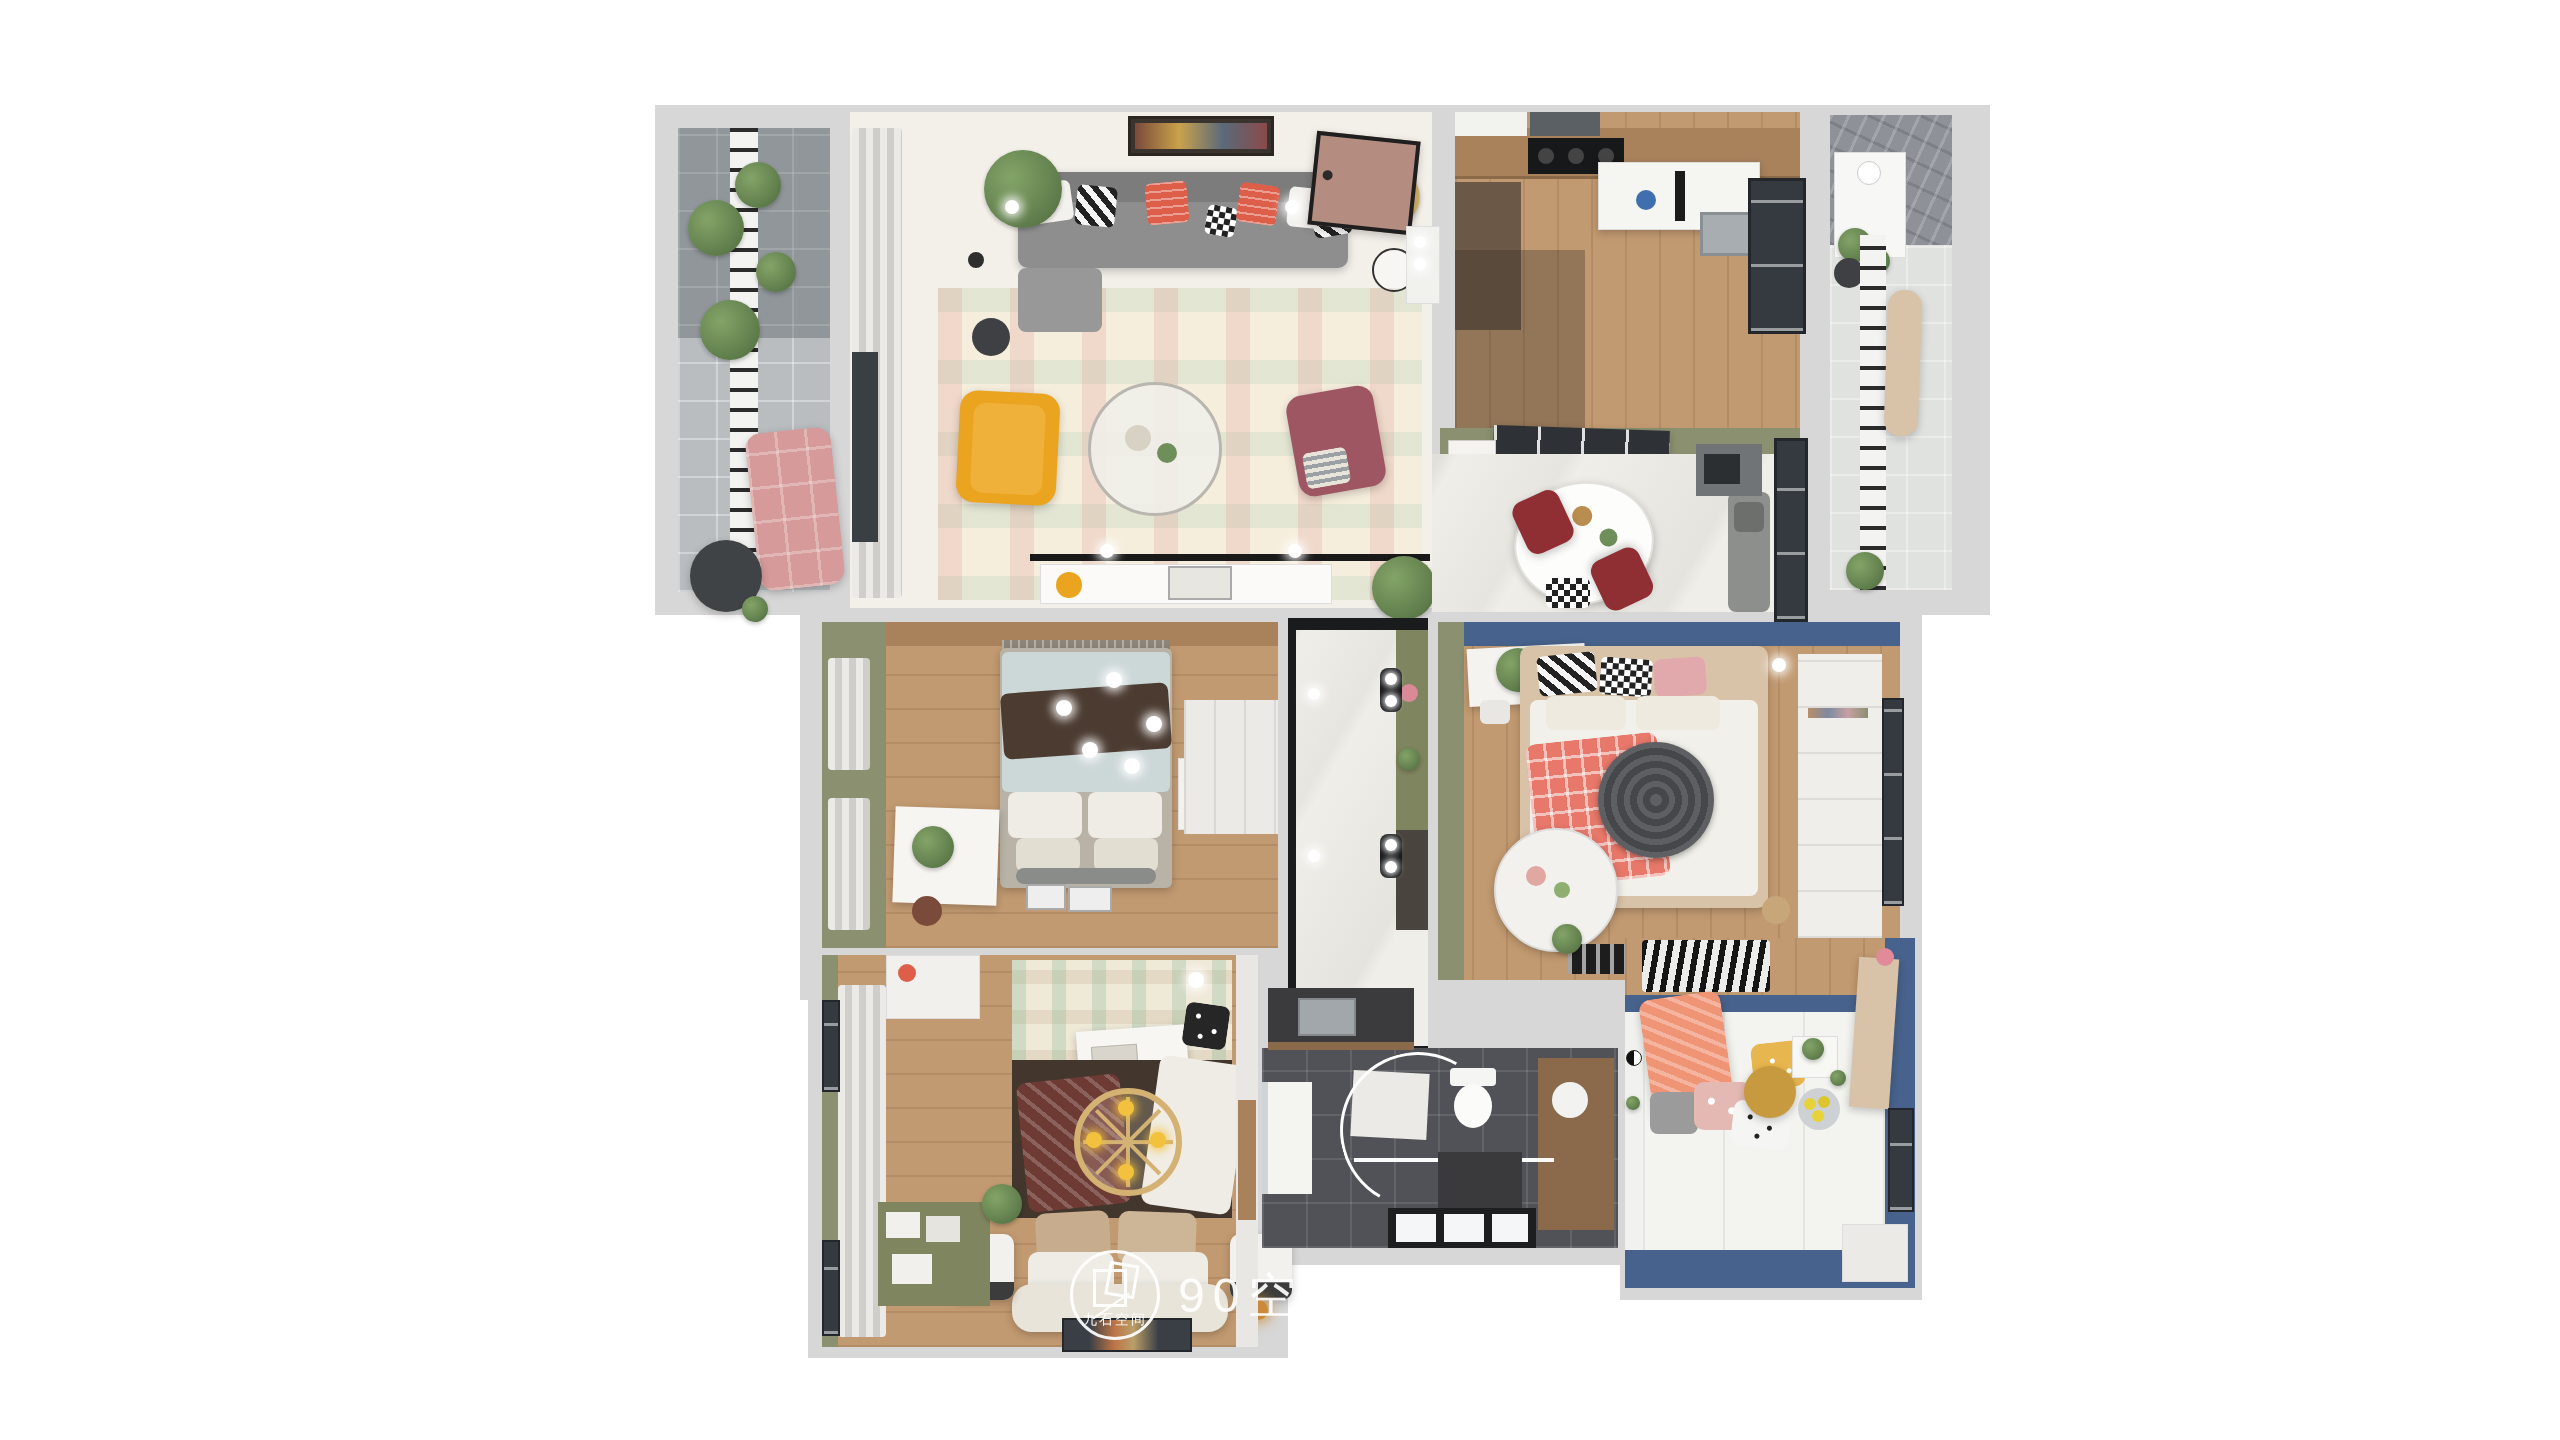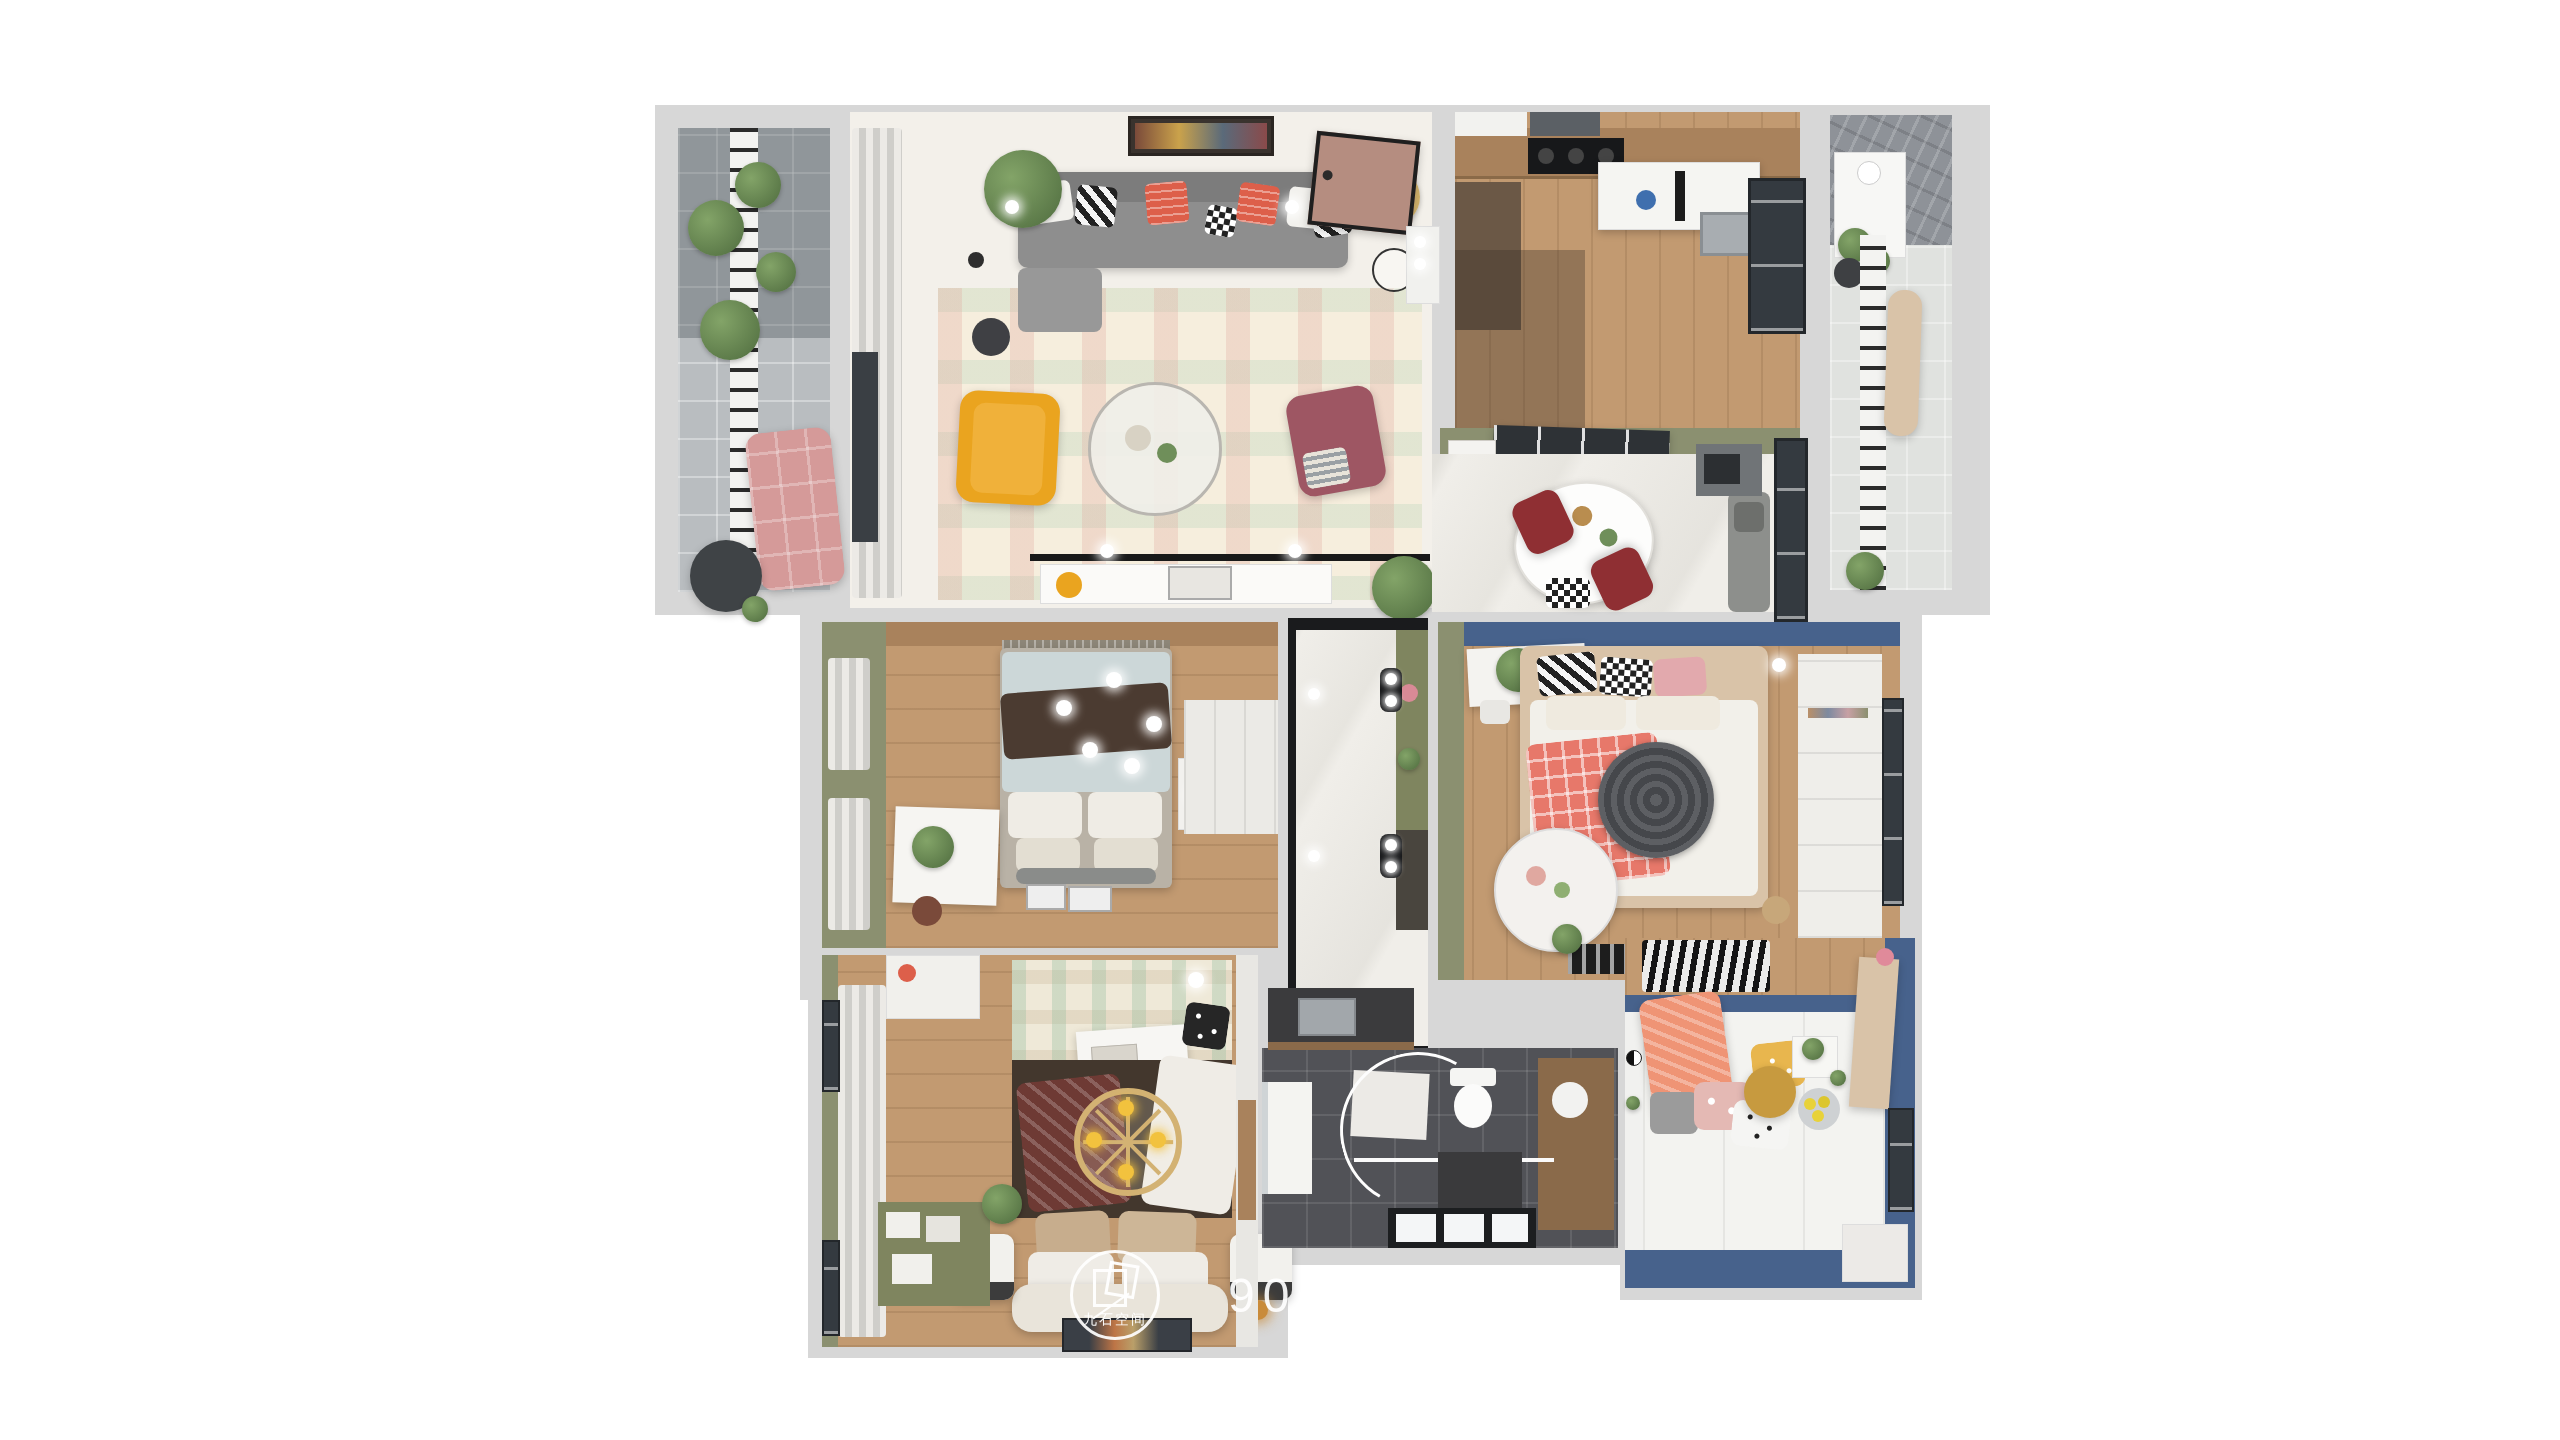--- a/index.html
+++ b/index.html
@@ -345,15 +345,15 @@
   <div class="a" style="left:1625px;top:1250px;width:290px;height:38px;background:var(--blue);"></div>
   <div class="a" style="left:1842px;top:1224px;width:64px;height:56px;background:#eceae7;border:1px solid #ddd;"></div>
   <div class="a c" style="left:1876px;top:948px;width:18px;height:18px;background:#e08a9a;"></div>
 
   <div class="a wm-circle" style="left:1070px;top:1250px;width:84px;height:84px;">
     <div class="wm-sq" style="left:20px;top:16px;width:28px;height:32px;"></div>
     <div class="wm-sq" style="left:34px;top:10px;width:24px;height:28px;transform:rotate(10deg);"></div>
     <div class="wm-line" style="left:16px;top:52px;width:44px;height:2px;transform:rotate(-35deg);"></div>
     <div class="wm-logo-text" style="position:absolute;left:0;right:0;bottom:8px;">九石空间</div>
   </div>
-  <div class="a wm-brand" style="left:1228px;top:1264px;">90空间设计工</div>
+  <div class="a wm-brand" style="left:1178px;top:1264px;">90空间设计工</div>
 
 </div>
 
 </body></html>

